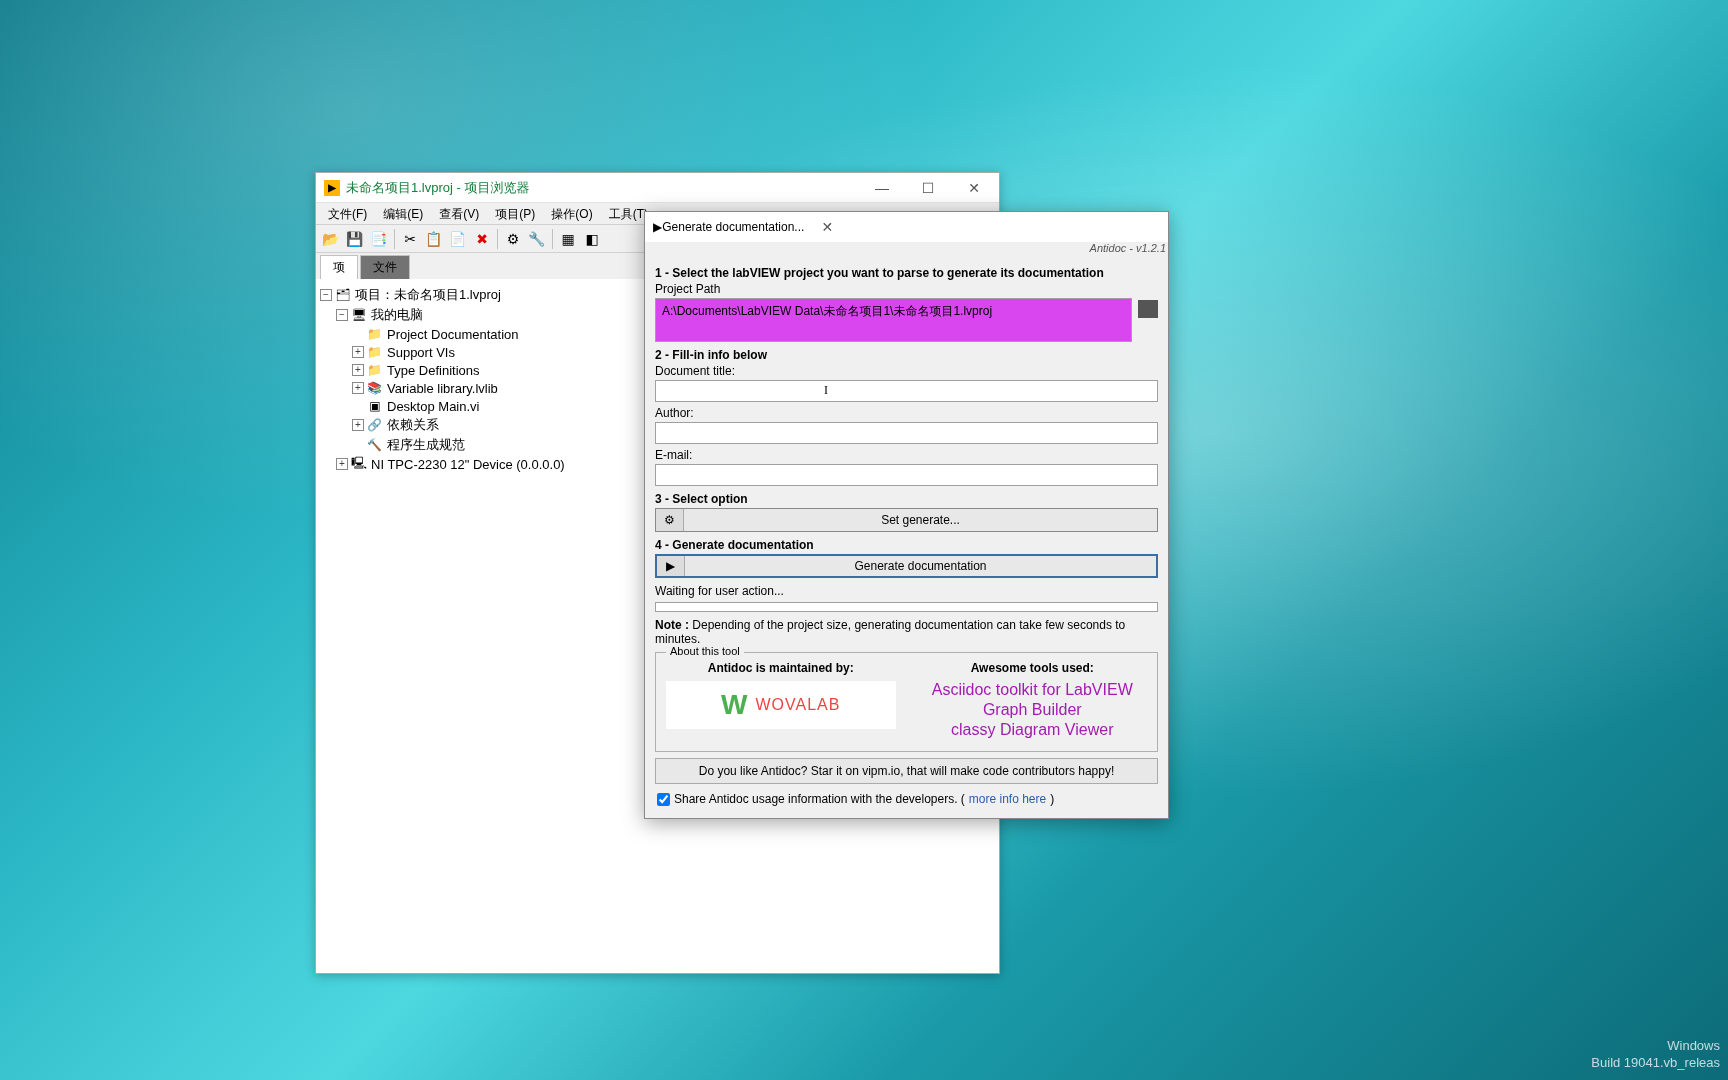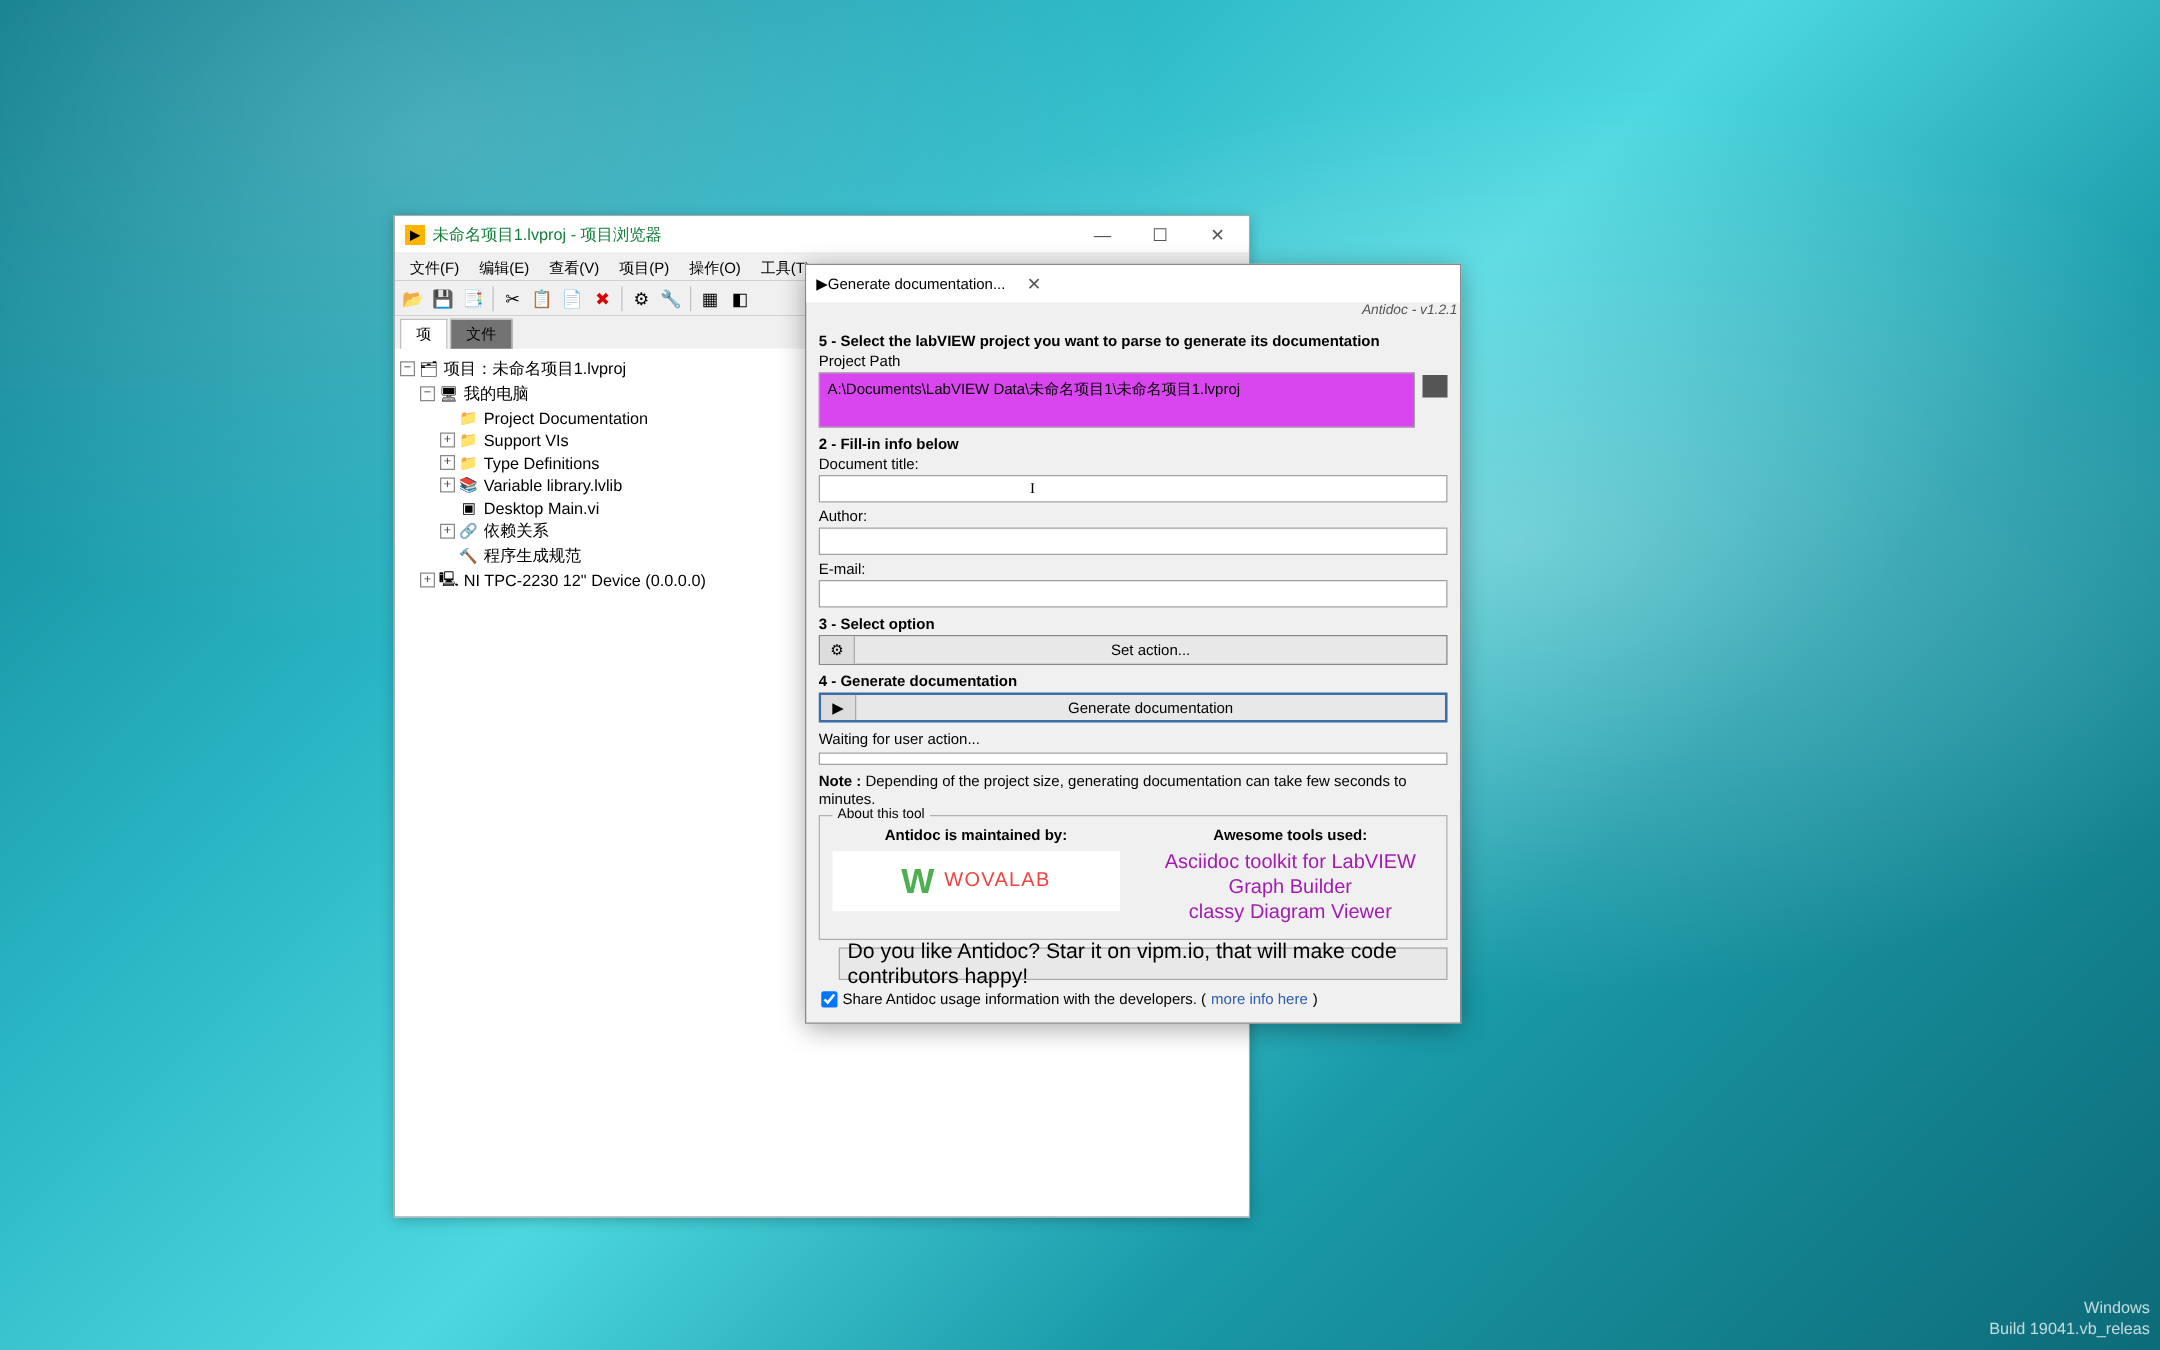--- a/index.html
+++ b/index.html
@@ -241,26 +241,26 @@
     background: #fff;
     height: 48px;
     margin-top: 4px;
   }
   .wovalab .w-logo {
     font-size: 28px; font-weight: bold; color: #4caf50;
   }
   .wovalab .w-text { font-size: 16px; letter-spacing: 1px; color: #ef4444; }
   .linklist a { display: block; color: #a21caf; font-size: 16px; text-decoration: none; margin: 2px 0; }
   .star-btn {
-    margin: 6px 0 4px 16px;
+    margin: 6px 0 4px 0;
     height: 26px;
     border: 1px solid #aaa;
     background: #e8e8e8;
     display: flex; align-items: center; justify-content: center;
-    font-size: 17px;
+    font-size: 12px;
     padding: 0 6px;
   }
   .share-row {
     display: flex; align-items: center;
     font-size: 12px;
     gap: 4px;
     padding: 4px 2px;
   }
   .share-row .more { color: #2a5db0; }
 
@@ -378,21 +378,21 @@
   <div class="titlebar2">
     <div class="lv-icon">▶</div>
     <div class="title-text">Generate documentation...</div>
     <div class="winbtns">
       <div class="winbtn">✕</div>
     </div>
   </div>
   <div class="right-version">Antidoc - v1.2.1</div>
 
   <div class="dlg-body">
-    <div class="section-h">5 - Select the labVIEW project you want to  parse to generate its documentation</div>
+    <div class="section-h">1 - Select the labVIEW project you want to  parse to generate its documentation</div>
     <div class="lbl">Project Path</div>
     <div class="path-row">
       <div class="path-box">
         <span>A:\Documents\LabVIEW Data\未命名项目1\未命名项目1.lvproj</span>
       </div>
       <div class="browse-ico"></div>
     </div>
 
     <div class="section-h">2 - Fill-in info below</div>
     <div class="lbl">Document title:</div>
@@ -400,21 +400,21 @@
         <span class="caret">I</span>
       </div>
     <div class="lbl">Author:</div>
     <div class="txt-input"></div>
     <div class="lbl">E-mail:</div>
     <div class="txt-input"></div>
 
     <div class="section-h">3 - Select option</div>
     <div class="btn-wide">
       <div class="btn-ico">⚙</div>
-      <div class="btn-lbl">Set action...</div>
+      <div class="btn-lbl">Set generate...</div>
     </div>
 
     <div class="section-h">4 - Generate documentation</div>
     <div class="btn-wide primary">
       <div class="btn-ico">▶</div>
       <div class="btn-lbl">Generate documentation</div>
     </div>
 
     <div class="lbl" style="margin-top:6px">Waiting for user action...</div>
     <div class="progress"></div>

